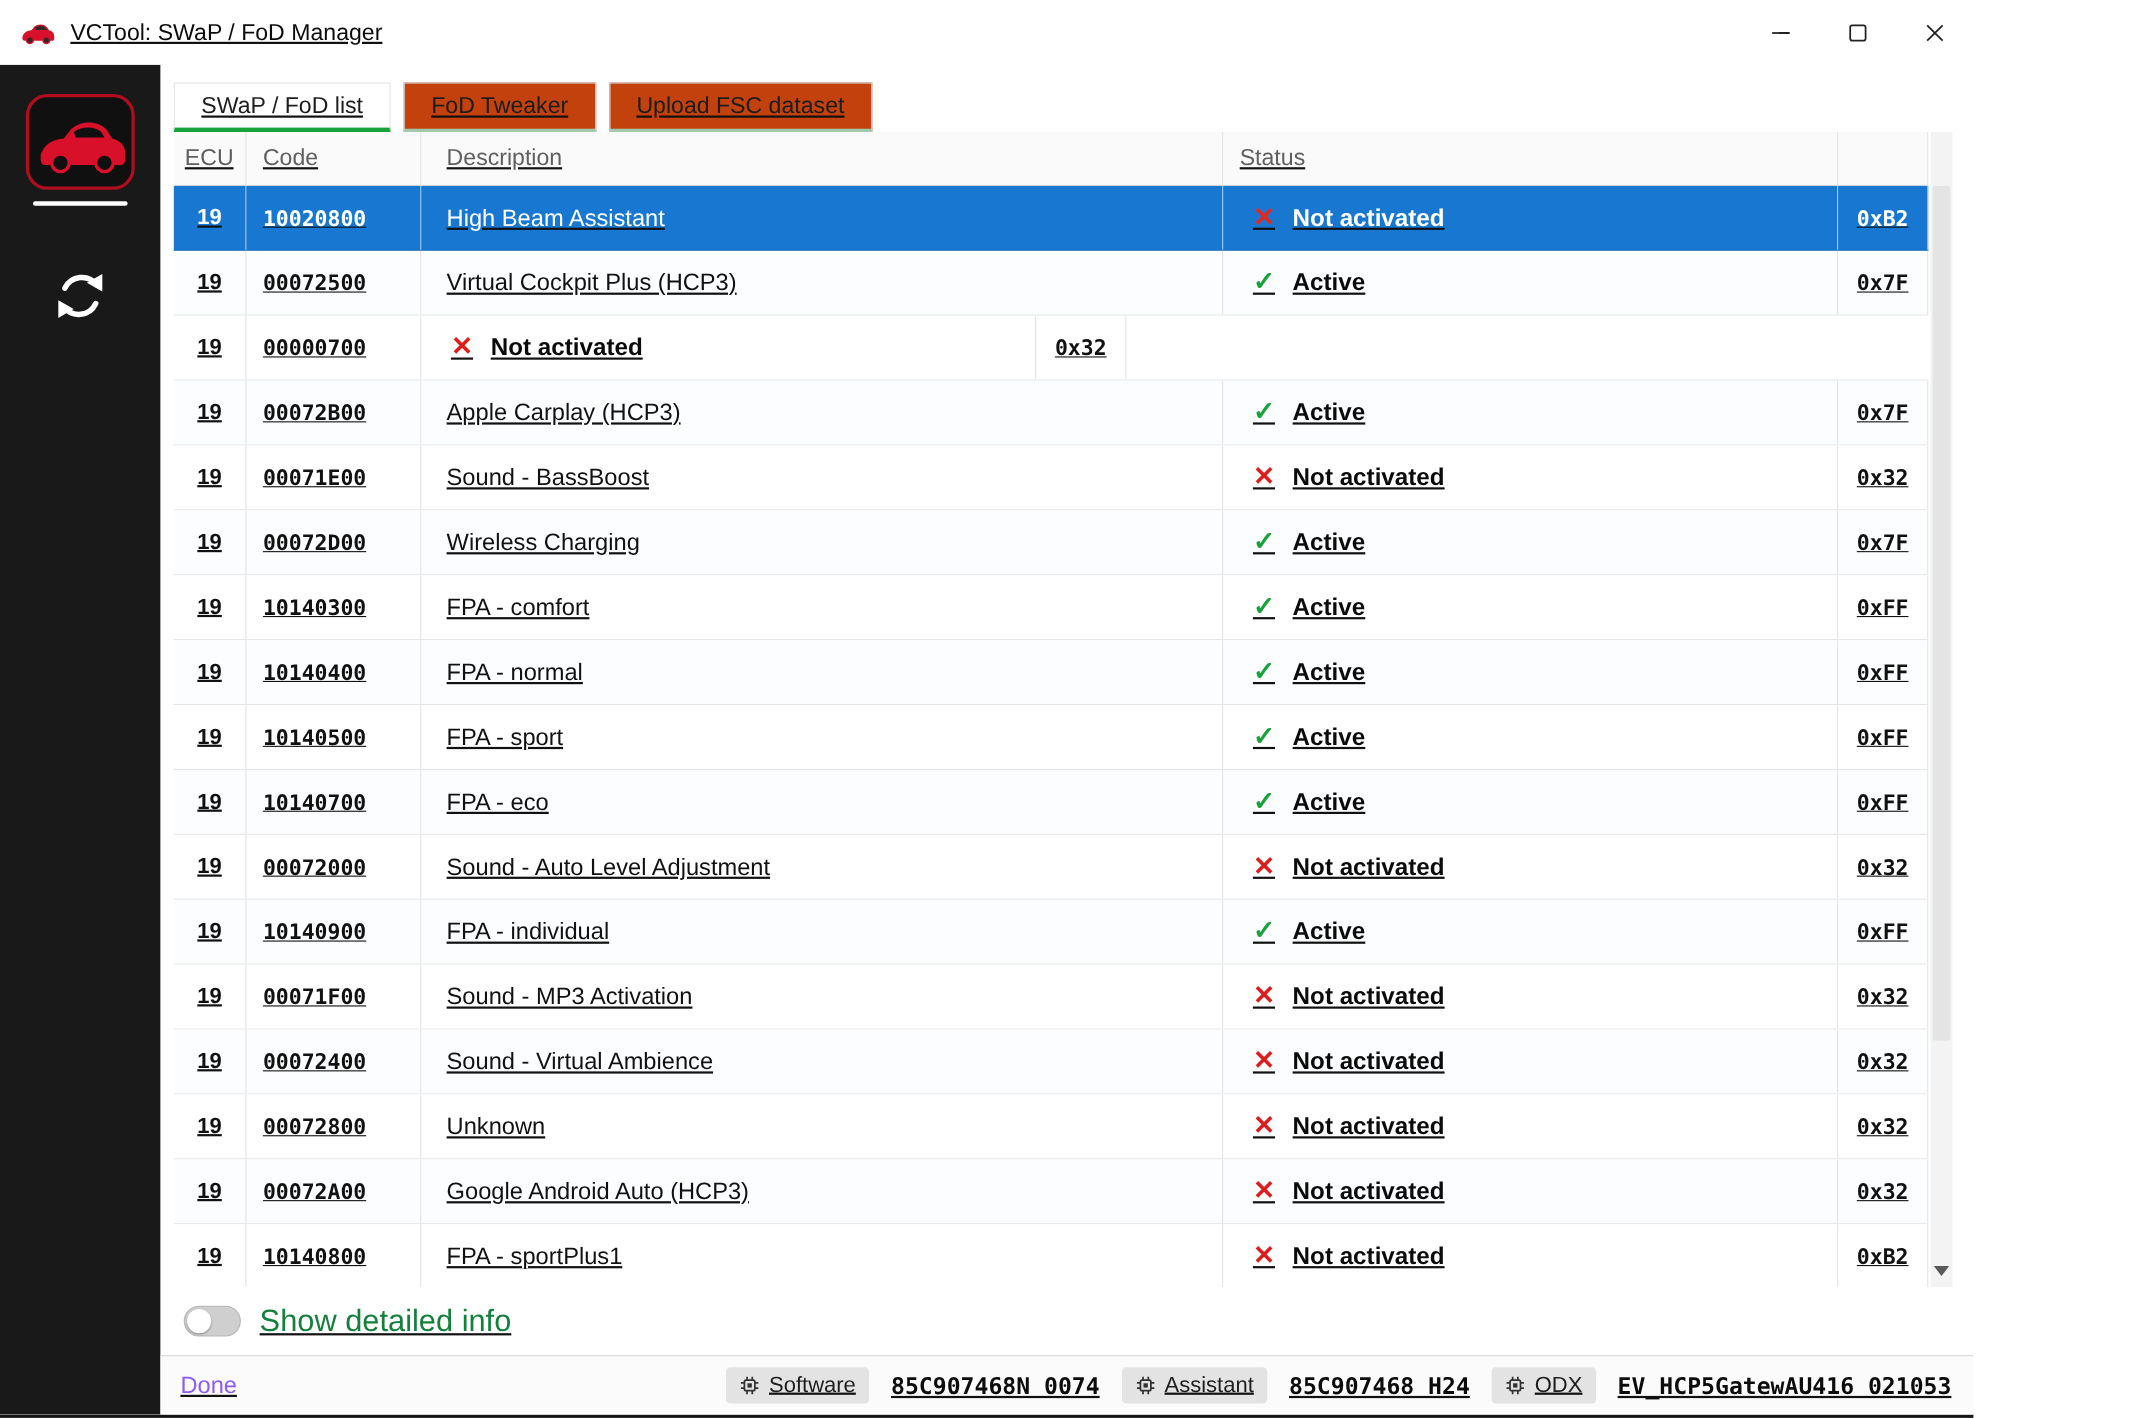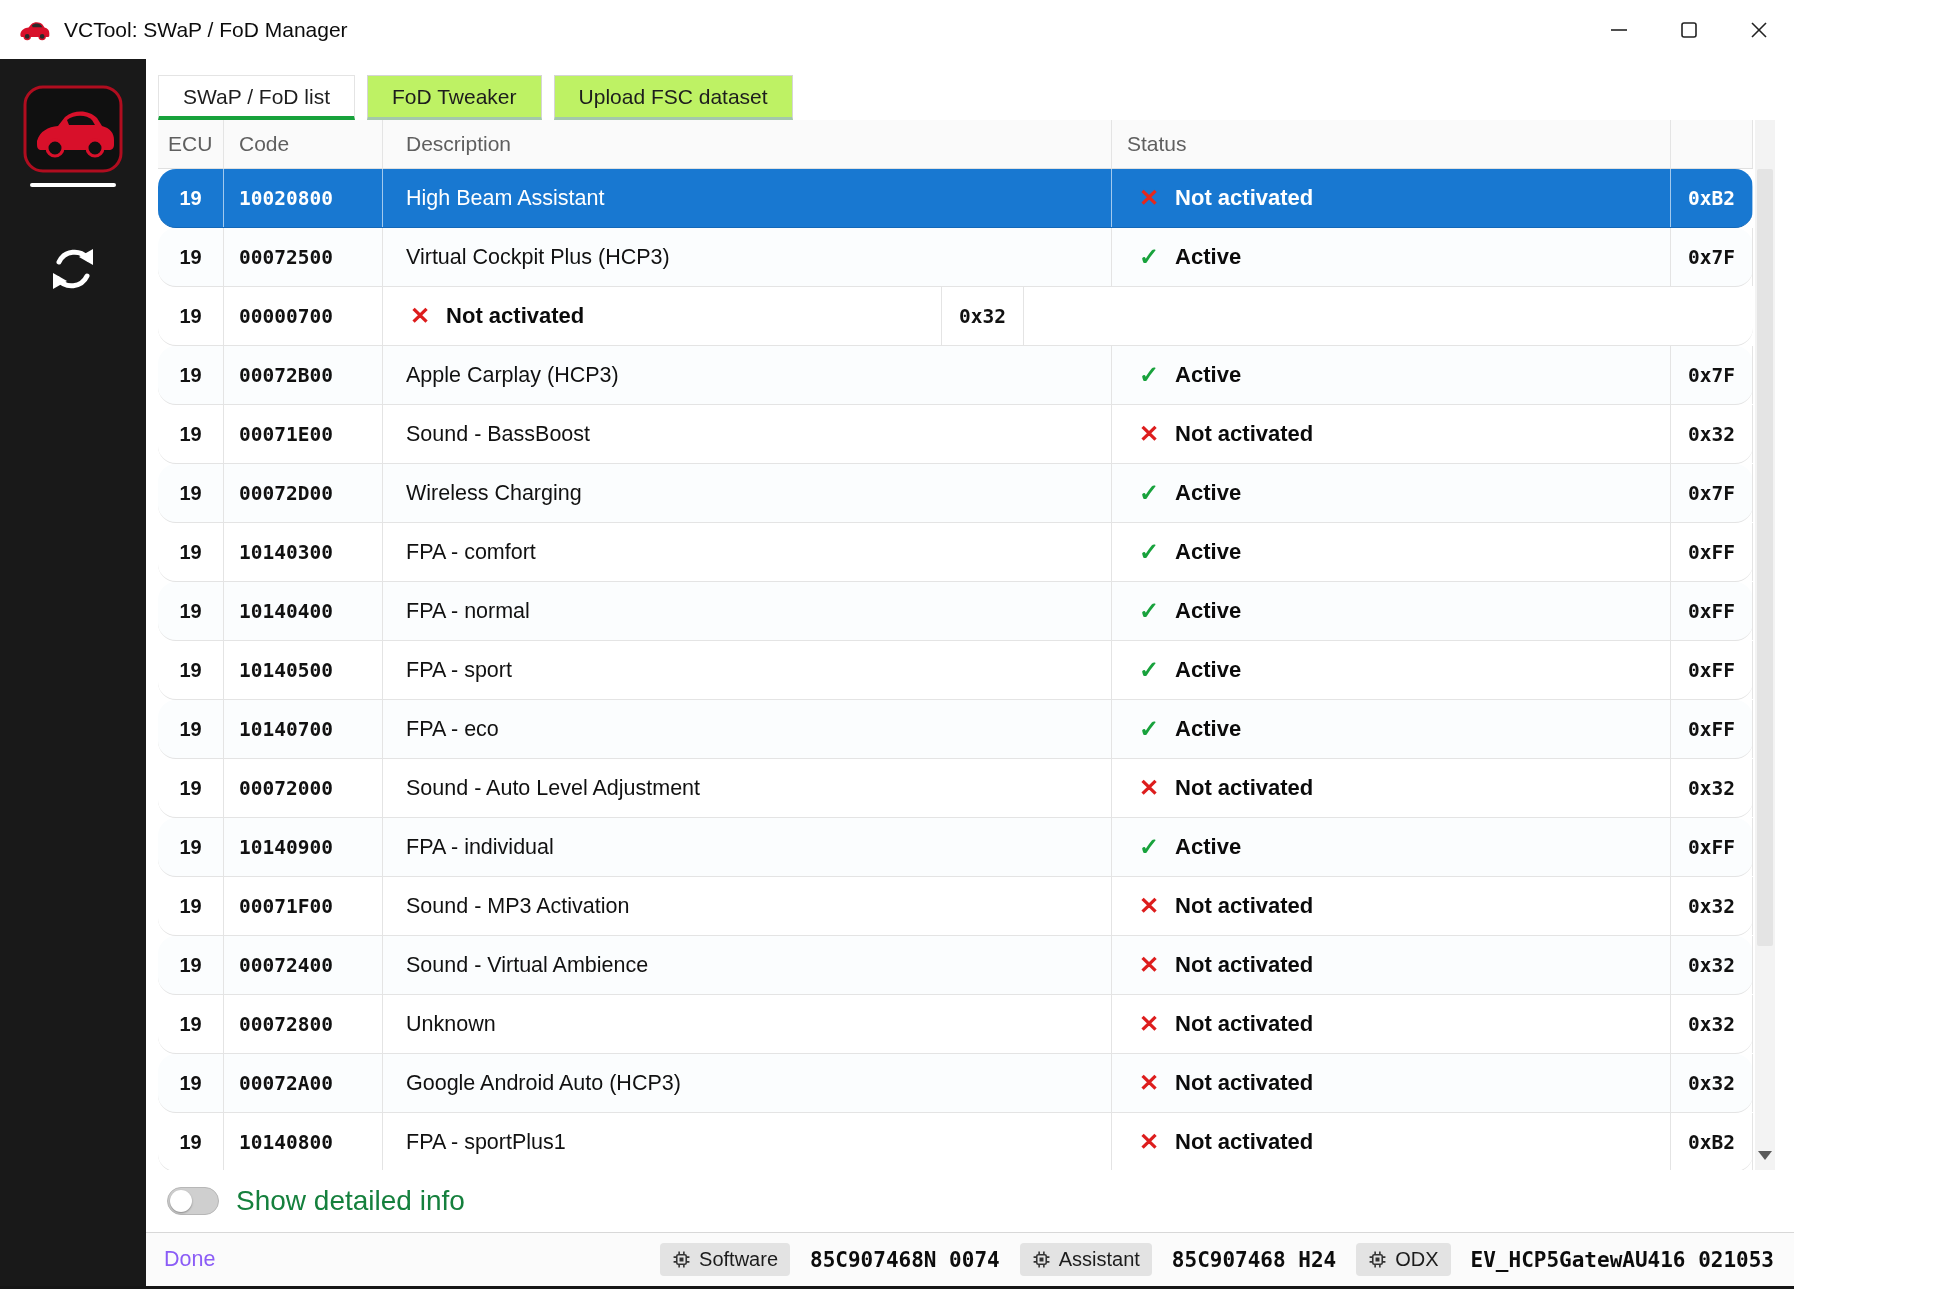--- a/index.html
+++ b/index.html
@@ -1,21 +1,21 @@
 <!DOCTYPE html>
 <html><head>
 <meta charset="utf-8">
 <style>
   * { margin:0; padding:0; }
   html,body { background:#ffffff; }
   body { font-family:"Liberation Sans", sans-serif; color:#111; }
 
   .window { width:1794px; height:1289px; display:flex; flex-direction:column;
             box-sizing:border-box; border-bottom:3px solid #161616; background:#fff;
-            overflow:hidden; position:relative; }
+            overflow:hidden; position:relative;text-decoration:underline; }
 
   
   .titlebar { flex:0 0 59px; display:flex; align-items:center; padding-left:17px; background:#fff; }
   .app-icon { width:34px; height:30px; display:flex; align-items:center; }
   .titlebar .title { margin-left:13px; font-size:21px; color:#0c0c0c; }
   .win-controls { margin-left:auto; display:flex; height:100%; }
   .win-btn { width:70px; height:100%; display:flex; align-items:center; justify-content:center; cursor:default; }
   .win-btn svg { width:20px; height:20px; }
 
   
@@ -23,42 +23,42 @@
   .sidebar { flex:0 0 146px; background:#191919; display:flex; flex-direction:column;
              align-items:center; padding-top:24px; box-sizing:border-box; }
   .logo { width:104px; height:92px; }
   .side-divider { width:86px; height:4px; background:#ffffff; border-radius:2px; margin-top:8px; }
   .refresh-btn { margin-top:56px; width:52px; height:52px; }
 
   .main { flex:1; min-width:0; display:flex; flex-direction:column; background:#fff; }
 
   
   .tabbar { flex:0 0 52px; display:flex; align-items:flex-end; padding-left:12px; gap:12px; }
-  .tab { font-size:21px; padding:9px 24px 8px; background:#bef264; border:1px solid #d5d5d5;
+  .tab { font-size:21px; padding:9px 24px 8px; background:#c2410c; border:1px solid #d5d5d5;
          border-bottom:3px solid #a3c8ab; color:#1d1d1d; white-space:nowrap; }
   .tab.active { background:#fff; border:1px solid #e4e4e4; border-bottom:4px solid #17a23b; padding-bottom:7px;margin-top:16px; }
 
   
   .table-wrap { flex:1; min-height:0; position:relative; padding:0 41px 0 12px;
                 box-sizing:border-box; overflow:hidden; }
   .thead { display:flex; height:49px; background:#fafafa; border-bottom:1px solid #e0e0e0;
            box-sizing:border-box; }
   .thead .cell { color:#5f5f5f; font-size:21px; }
   .cell { display:flex; align-items:center; box-sizing:border-box; height:100%;
           border-right:1px solid #e4e4e4; overflow:hidden; white-space:nowrap; }
   .c-ecu  { flex:0 0 66px;  justify-content:center; }
   .c-code { flex:0 0 159px; padding-left:15px; }
   .c-desc { flex:1; min-width:0; padding-left:23px; }
   .c-status { flex:0 0 559px; padding-left:27px; }
   .c-val  { flex:0 0 82px; justify-content:center;text-align:right; }
   .thead .c-ecu { justify-content:flex-start; padding-left:10px; }
   .thead .c-status { padding-left:15px; }
 
   .row { display:flex; height:59px; border-bottom:1px solid #e4e4e4; background:#fff;
-         box-sizing:border-box; font-size:21.5px;border-radius:18px; }
+         box-sizing:border-box; font-size:21.5px; }
   .row:nth-child(even) { background:#fbfdfe; }
   .row .c-ecu { font-weight:bold; font-size:20px; }
   .row .c-code { font-family:"DejaVu Sans Mono", monospace; font-weight:bold; font-size:19.5px; }
   .row .c-val  { font-family:"DejaVu Sans Mono", monospace; font-weight:bold; font-size:19.5px; }
   .sicon { font-size:24px; font-weight:bold; margin-right:16px; line-height:1; }
   .sicon.ok { color:#18a23c; }
   .sicon.no { color:#dd1d1d; }
   .stext { font-weight:bold; font-size:22px; color:#0b0b0b; }
 
   .row.selected { background:#1878d1; color:#fff; border-bottom-color:#1368b8; }

